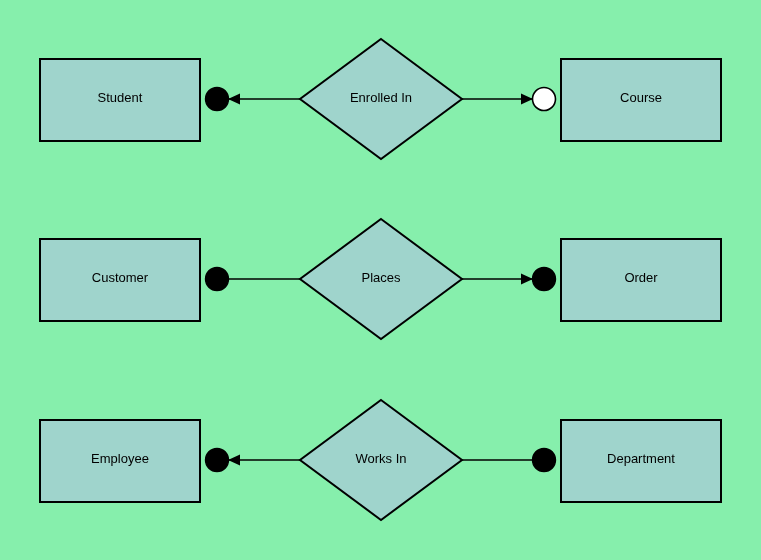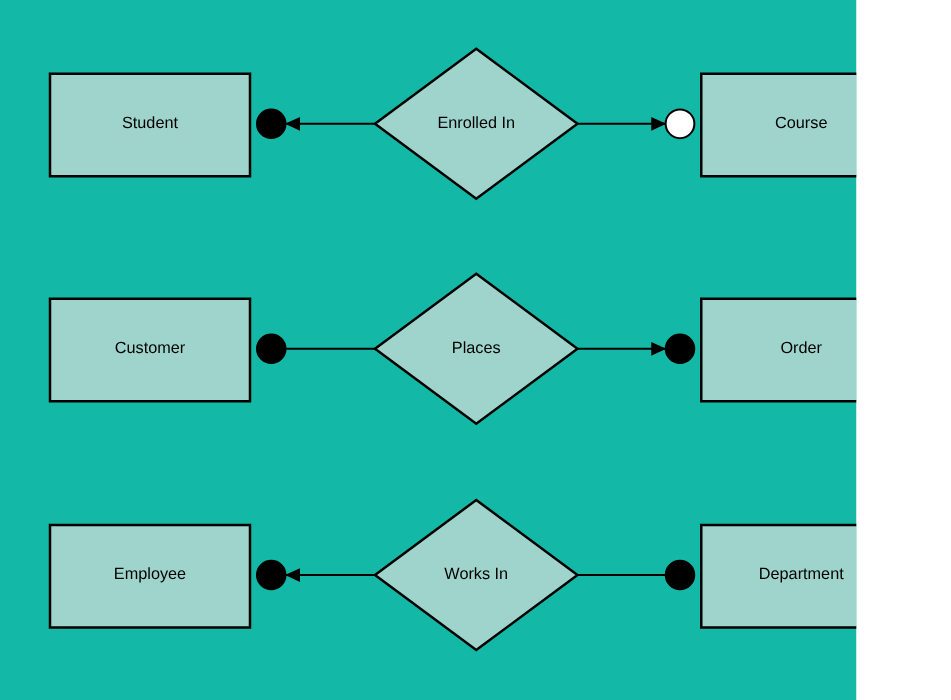--- a/index.html
+++ b/index.html
@@ -6,23 +6,23 @@
   html, body {
     margin: 0;
     padding: 0;
     background: #ffffff;
   }
   body {
     font-family: "Liberation Sans", sans-serif;
   }
   #canvas {
     position: relative;
-    width: 685px;
+    width: 761px;
     height: 560px;
-    background: #14b8a6;
+    background: #86efac;
     overflow: hidden;
     text-decoration: underline;
   }
   #diagram-svg {
     position: absolute;
     top: 0;
     left: 0;
     width: 761px;
     height: 560px;
     display: block;

